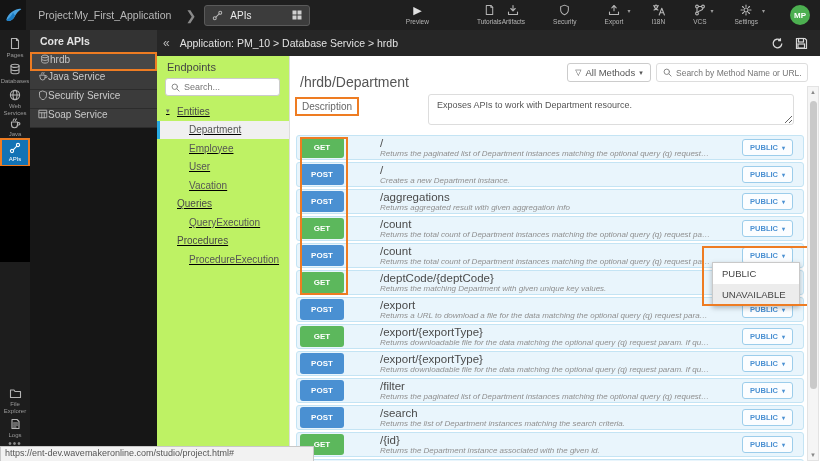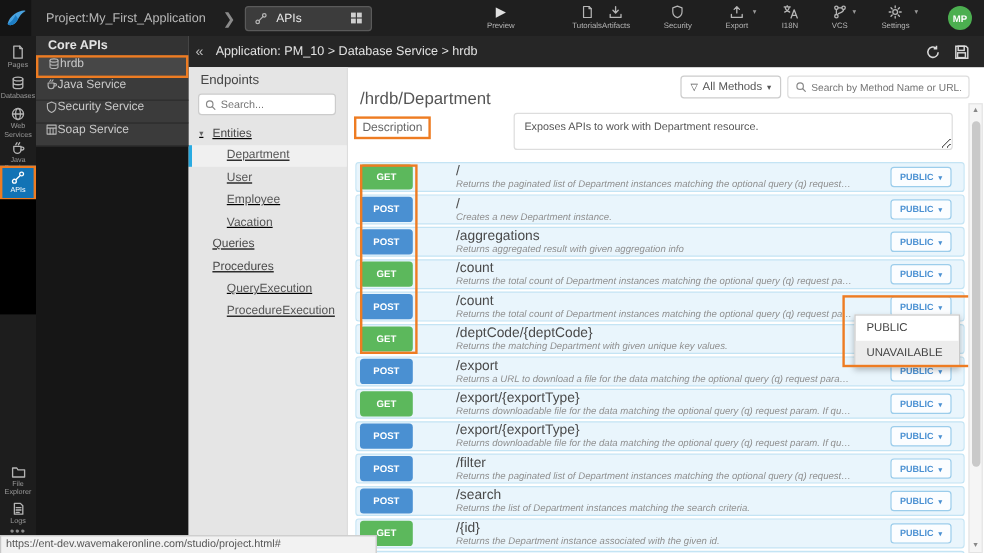--- a/index.html
+++ b/index.html
@@ -25,34 +25,34 @@
 
   
   .rail { position:absolute; left:0; top:30px; width:30px; height:431px; background:#1d1d1d; z-index:20; }
   .rail-item { position:absolute; left:0; width:30px; display:flex; flex-direction:column; align-items:center; gap:2px; color:#9a9a9a; font-size:6px; line-height:1.15; text-align:center; cursor:pointer; padding:2px 0; }
   .rail-item.selected { background:#1273b5; color:#fff; border:2px solid #ee7c22; }
   .rail-gap { position:absolute; left:0; top:136px; width:30px; height:96px; background:#000; }
   .rail-dots { position:absolute; left:0; top:408px; width:30px; text-align:center; color:#8a8a8a; font-size:10px; letter-spacing:1px; cursor:pointer; }
 
   
   .services { position:absolute; left:30px; top:30px; width:127px; height:431px; background:#161616; z-index:15; }
-  .services-header { height:16px; background:#333; color:#e3e3e3; font-size:10.5px; font-weight:bold; display:flex; align-items:center; padding:0 10px; }
+  .services-header { height:22px; background:#333; color:#e3e3e3; font-size:10.5px; font-weight:bold; display:flex; align-items:center; padding:0 10px; }
   .svc-item { height:19px; background:#3b3b3b; border-bottom:1px solid #2c2c2c; color:#c9c9c9; font-size:10px; display:flex; padding:0 8px; cursor:pointer; }
   .svc-item.annotated { border:2px solid #ee7c22; background:#474747; }
 
   
   .main { position:absolute; left:157px; top:30px; width:663px; height:431px; background:#fff; }
   .breadcrumb-bar { height:26px; background:#262626; display:flex; align-items:center; color:#ddd; }
   .collapse-arrow { font-size:12px; color:#bbb; margin:0 10px 0 6px; cursor:pointer; }
   .breadcrumb-text { font-size:10.5px; color:#e2e2e2; flex:1; }
   .bc-icons { display:flex; gap:11px; padding-right:12px; }
   .bc-icons .ic { cursor:pointer; }
 
   
-  .endpoints-panel { position:absolute; left:0; top:26px; width:133px; bottom:0; background:#e5e5e5; border-right:1px solid #ddd; }
+  .endpoints-panel { position:absolute; left:0; top:26px; width:133px; bottom:0; background:#bef264; border-right:1px solid #ddd; }
   .endpoints-title { font-size:11px; color:#444; padding:5px 0 0 10px; }
   .ep-search { position:absolute; left:8px; top:22px; width:115px; height:18px; border:1px solid #ccc; border-radius:3px; display:flex; align-items:center; padding:0 5px; gap:4px; background:#fff; }
   .ep-search input { border:none; outline:none; width:80px; font-size:9px; color:#555; font-family:"Liberation Sans", sans-serif; }
   .tree { position:absolute; left:0; top:46px; right:0;text-decoration:underline; }
   .tree-row { height:18.5px; display:flex; align-items:center; font-size:10px; color:#555; cursor:pointer; border-left:3px solid transparent; }
   .tree-row[data-type="group"] { padding-left:6px; color:#4a4a4a; }
   .tree-row[data-type="item"] { padding-left:18px; }
   .tree-row[data-selected="true"] { background:#f0f0f0; border-left:3px solid #29abe2; }
   .tree-caret { font-size:7px; color:#666; margin-right:4px; min-width:7px; display:inline-block; }
 
@@ -329,46 +329,46 @@
           <span>Entities</span>
         </div>
 
         <div class="tree-row" data-type="item" data-selected="true">
           <span class="tree-caret"></span>
           <span>Department</span>
         </div>
 
         <div class="tree-row" data-type="item">
           <span class="tree-caret"></span>
+          <span>Employee</span>
+        </div>
+
+        <div class="tree-row" data-type="item">
+          <span class="tree-caret"></span>
           <span>User</span>
         </div>
 
         <div class="tree-row" data-type="item">
           <span class="tree-caret"></span>
-          <span>Employee</span>
+          <span>Vacation</span>
+        </div>
+
+        <div class="tree-row" data-type="group">
+          <span class="tree-caret"></span>
+          <span>Queries</span>
         </div>
 
         <div class="tree-row" data-type="item">
           <span class="tree-caret"></span>
-          <span>Vacation</span>
+          <span>QueryExecution</span>
         </div>
 
         <div class="tree-row" data-type="group">
           <span class="tree-caret"></span>
-          <span>Queries</span>
-        </div>
-
-        <div class="tree-row" data-type="group">
-          <span class="tree-caret"></span>
           <span>Procedures</span>
-        </div>
-
-        <div class="tree-row" data-type="item">
-          <span class="tree-caret"></span>
-          <span>QueryExecution</span>
         </div>
 
         <div class="tree-row" data-type="item">
           <span class="tree-caret"></span>
           <span>ProcedureExecution</span>
         </div>
 
     </div>
   </div>
 

